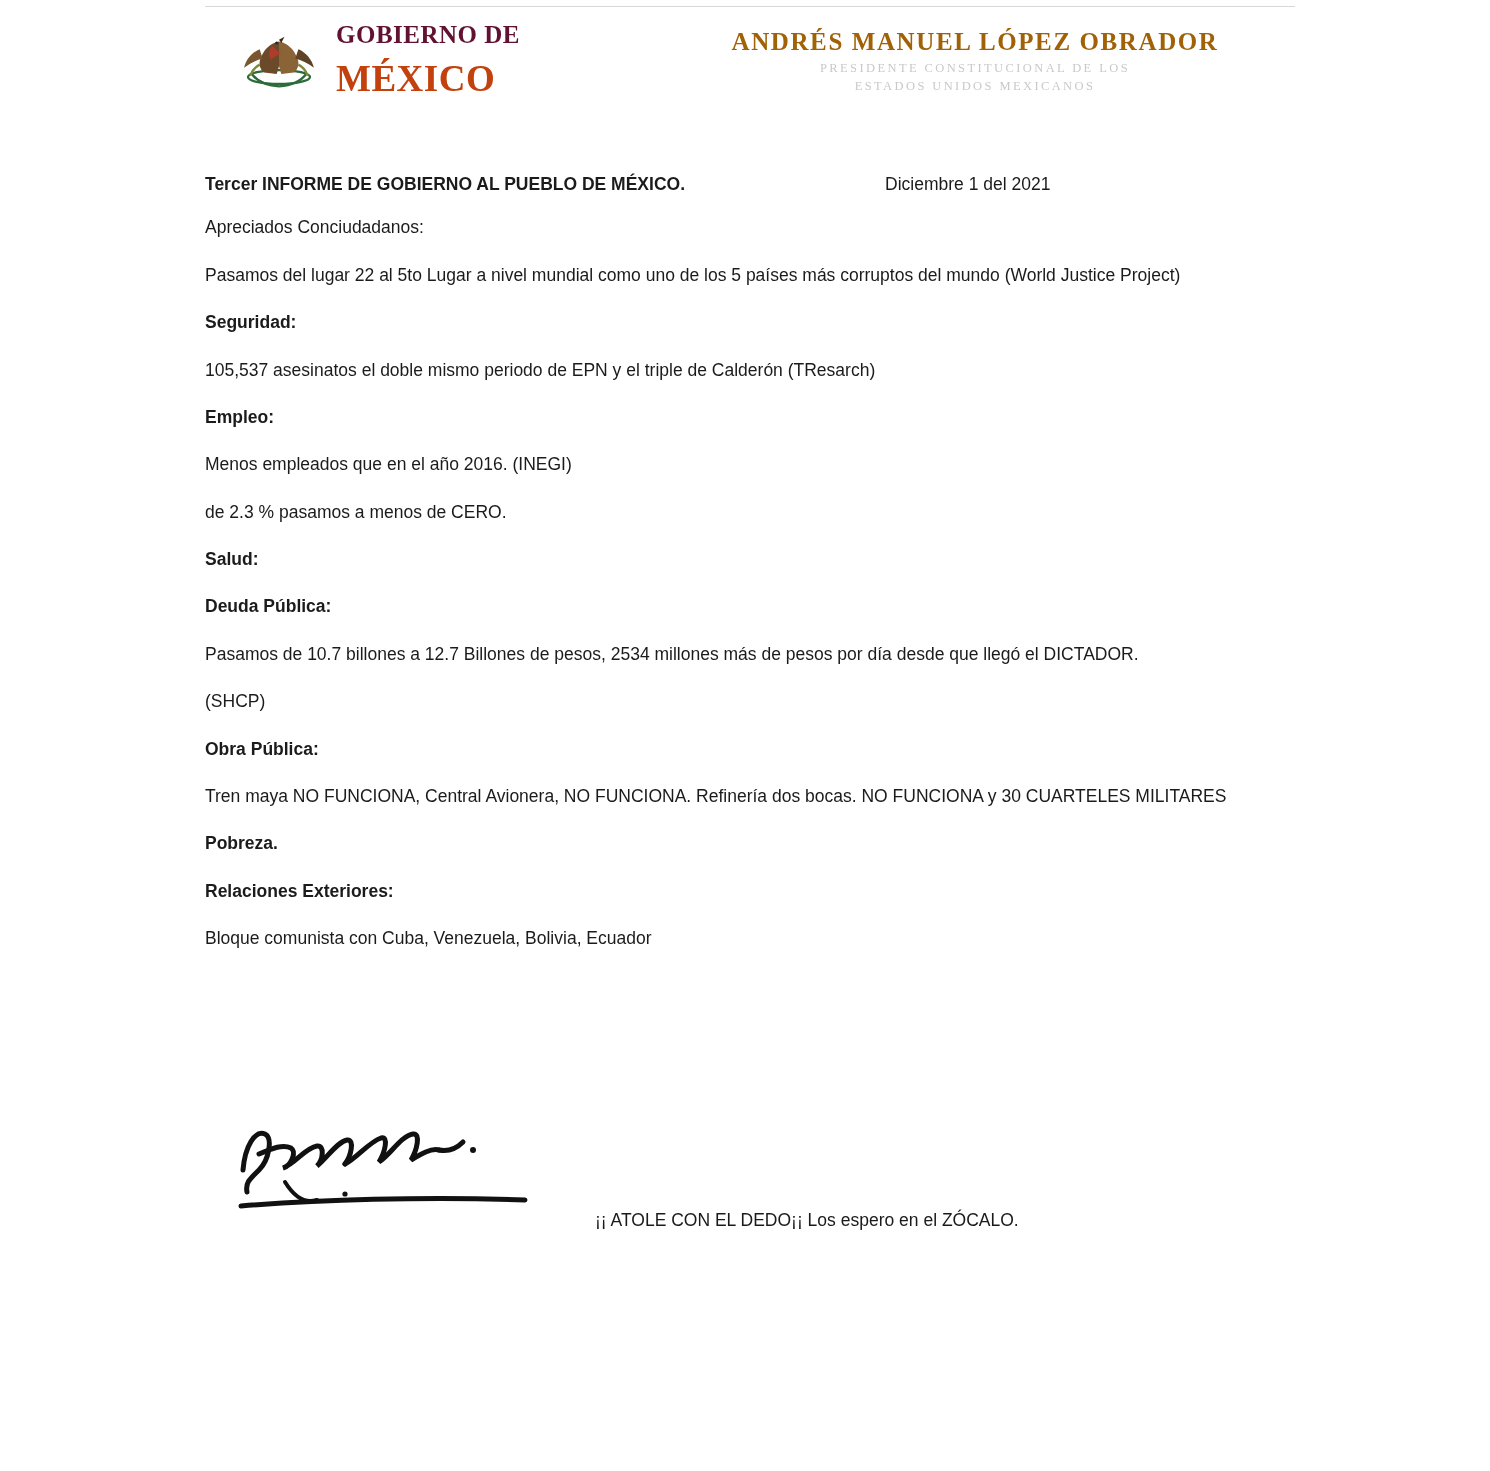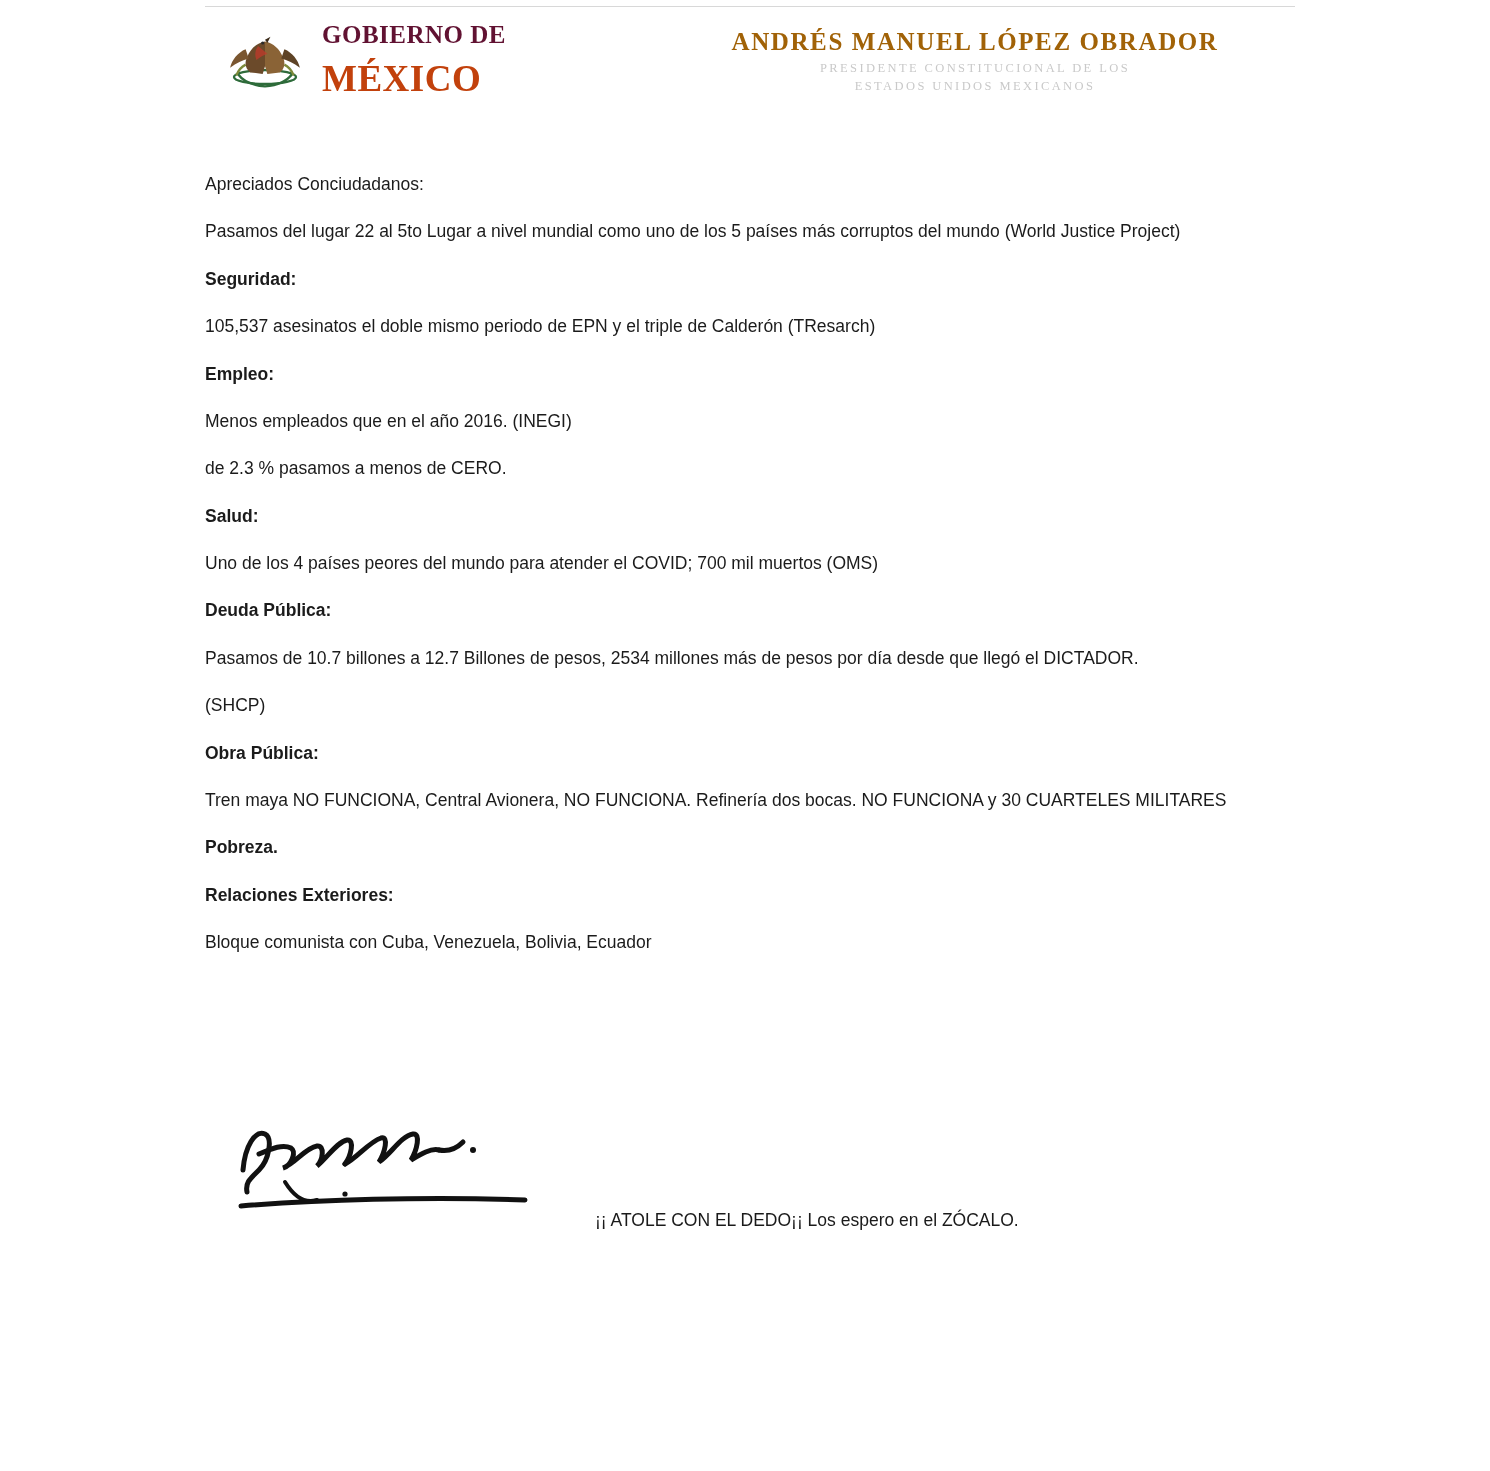--- a/index.html
+++ b/index.html
@@ -24,21 +24,21 @@
   .letterhead .top-rule {
     position: absolute;
     left: 205px;
     right: 195px;
     top: 6px;
     height: 1px;
     background: #d8d8d8;
   }
   .brand {
     position: absolute;
-    left: 222px;
+    left: 236px;
     top: 22px;
     display: flex;
     align-items: center;
     gap: 14px;
   }
   .eagle {
     width: 86px;
     height: 62px;
     position: relative;
   }
@@ -179,35 +179,38 @@
 
   <div class="presidente">
     <div class="pres-name">ANDRÉS MANUEL LÓPEZ OBRADOR</div>
     <div class="pres-sub1">PRESIDENTE CONSTITUCIONAL DE LOS</div>
     <div class="pres-sub2">ESTADOS UNIDOS MEXICANOS</div>
   </div>
 </div>
 
 <div class="doc">
 
+  <div class="title-row">
+    <div class="doc-title">Tercer INFORME DE GOBIERNO AL PUEBLO DE MÉXICO.</div>
+    <div class="doc-date">Diciembre 1 del 2021</div>
+  </div>
 
   <p class="para">Apreciados Conciudadanos:</p>
 
   <p class="para">Pasamos del lugar 22 al 5to Lugar a nivel mundial como uno de los 5 países más corruptos del mundo (World Justice Project)</p>
 
   <p class="heading">Seguridad:</p>
   <p class="para">105,537 asesinatos el doble mismo periodo de EPN y el triple de Calderón (TResarch)</p>
 
   <p class="heading">Empleo:</p>
   <p class="para">Menos empleados que en el  año 2016. (INEGI)</p>
 
   <p class="para">de 2.3 % pasamos a menos de CERO.</p>
 
   <p class="heading">Salud:</p>
-  <p class="para">Uno de los 4 países peores del mundo para atender el COVID; 700 mil muertos (OMS)</p>
 
   <p class="heading">Deuda Pública:</p>
   <p class="para tight">Pasamos de 10.7 billones a 12.7 Billones de pesos, 2534 millones más de pesos por día desde que llegó el DICTADOR.</p>
   <p class="para">(SHCP)</p>
 
   <p class="heading">Obra Pública:</p>
   <p class="para">Tren maya NO FUNCIONA, Central Avionera, NO FUNCIONA. Refinería dos bocas. NO FUNCIONA y 30 CUARTELES MILITARES</p>
 
   <p class="heading">Pobreza.</p>
 

